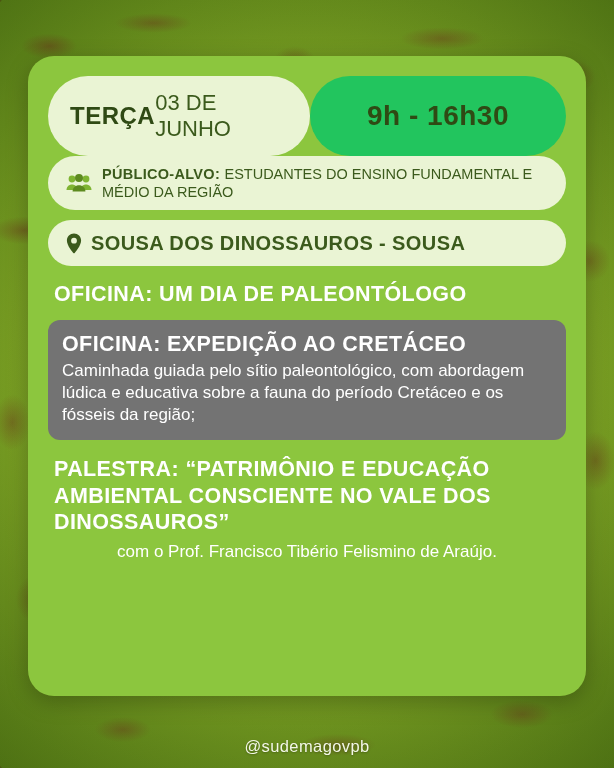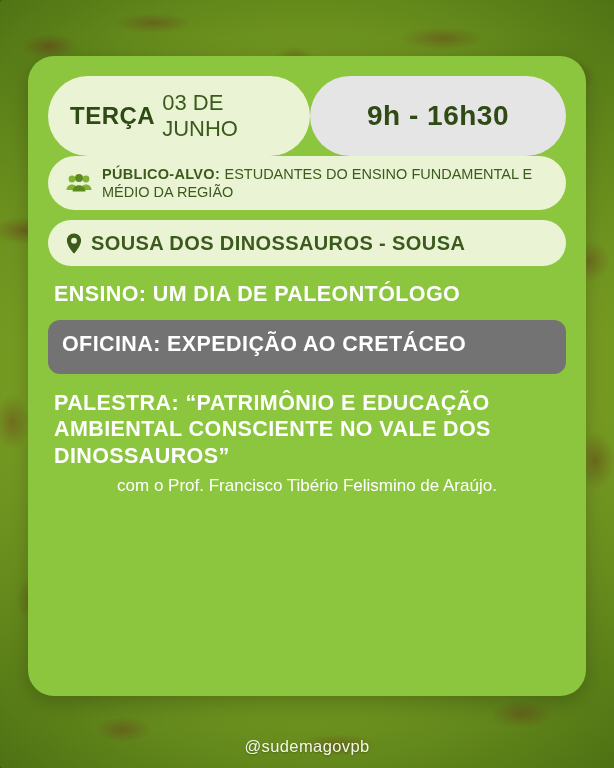--- a/index.html
+++ b/index.html
@@ -70,26 +70,25 @@
   #date-pill .day {
     font-weight: bold;
     font-size: 24px;
     letter-spacing: 0.5px;
     color: #2f4a14;
     font-stretch: condensed;
   }
   #date-pill .rest {
     font-size: 22px;
     color: #3b5a1c;
-    margin-left: 7px;
   }
 
   #time-pill {
     flex: 0 0 256px;
-    background: #e5e5e5;
+    background: #22c55e;
     justify-content: center;
     padding: 14px 10px;
     min-height: 58px;
   }
   #time-pill .time {
     font-weight: bold;
     font-size: 28px;
     color: #2f4a14;
     letter-spacing: 0.5px;
   }
@@ -201,25 +200,26 @@
   <div class="pill" id="location-pill">
     <span class="icon">
       <svg width="16" height="21" viewBox="0 0 16 21">
         <path d="M8 0.6C4 0.6 0.9 3.7 0.9 7.6c0 5.2 6.1 12.1 6.4 12.4.4.4 1 .4 1.4 0 .3-.3 6.4-7.2 6.4-12.4C15.1 3.7 12 0.6 8 0.6zm0 10a2.9 2.9 0 1 1 0-5.8 2.9 2.9 0 0 1 0 5.8z" fill="#3b5a1c"></path>
       </svg>
     </span>
     <span class="loc-text">SOUSA DOS DINOSSAUROS - SOUSA</span>
   </div>
 
   <div class="block">
-    <h3>ENSINO: UM DIA DE PALEONTÓLOGO</h3>
+    <h3>OFICINA: UM DIA DE PALEONTÓLOGO</h3>
   </div>
 
   <div class="block shaded">
     <h3>OFICINA: EXPEDIÇÃO AO CRETÁCEO</h3>
+    <p>Caminhada guiada pelo sítio paleontológico, com abordagem lúdica e educativa sobre a fauna do período Cretáceo e os fósseis da região;</p>
   </div>
 
   <div class="block talk">
     <h3>PALESTRA: “PATRIMÔNIO E EDUCAÇÃO AMBIENTAL CONSCIENTE NO VALE DOS DINOSSAUROS”</h3>
     <p>com o Prof. Francisco Tibério Felismino de Araújo.</p>
   </div>
 
 </div>
 
 <div id="footer-handle">@sudemagovpb</div>

